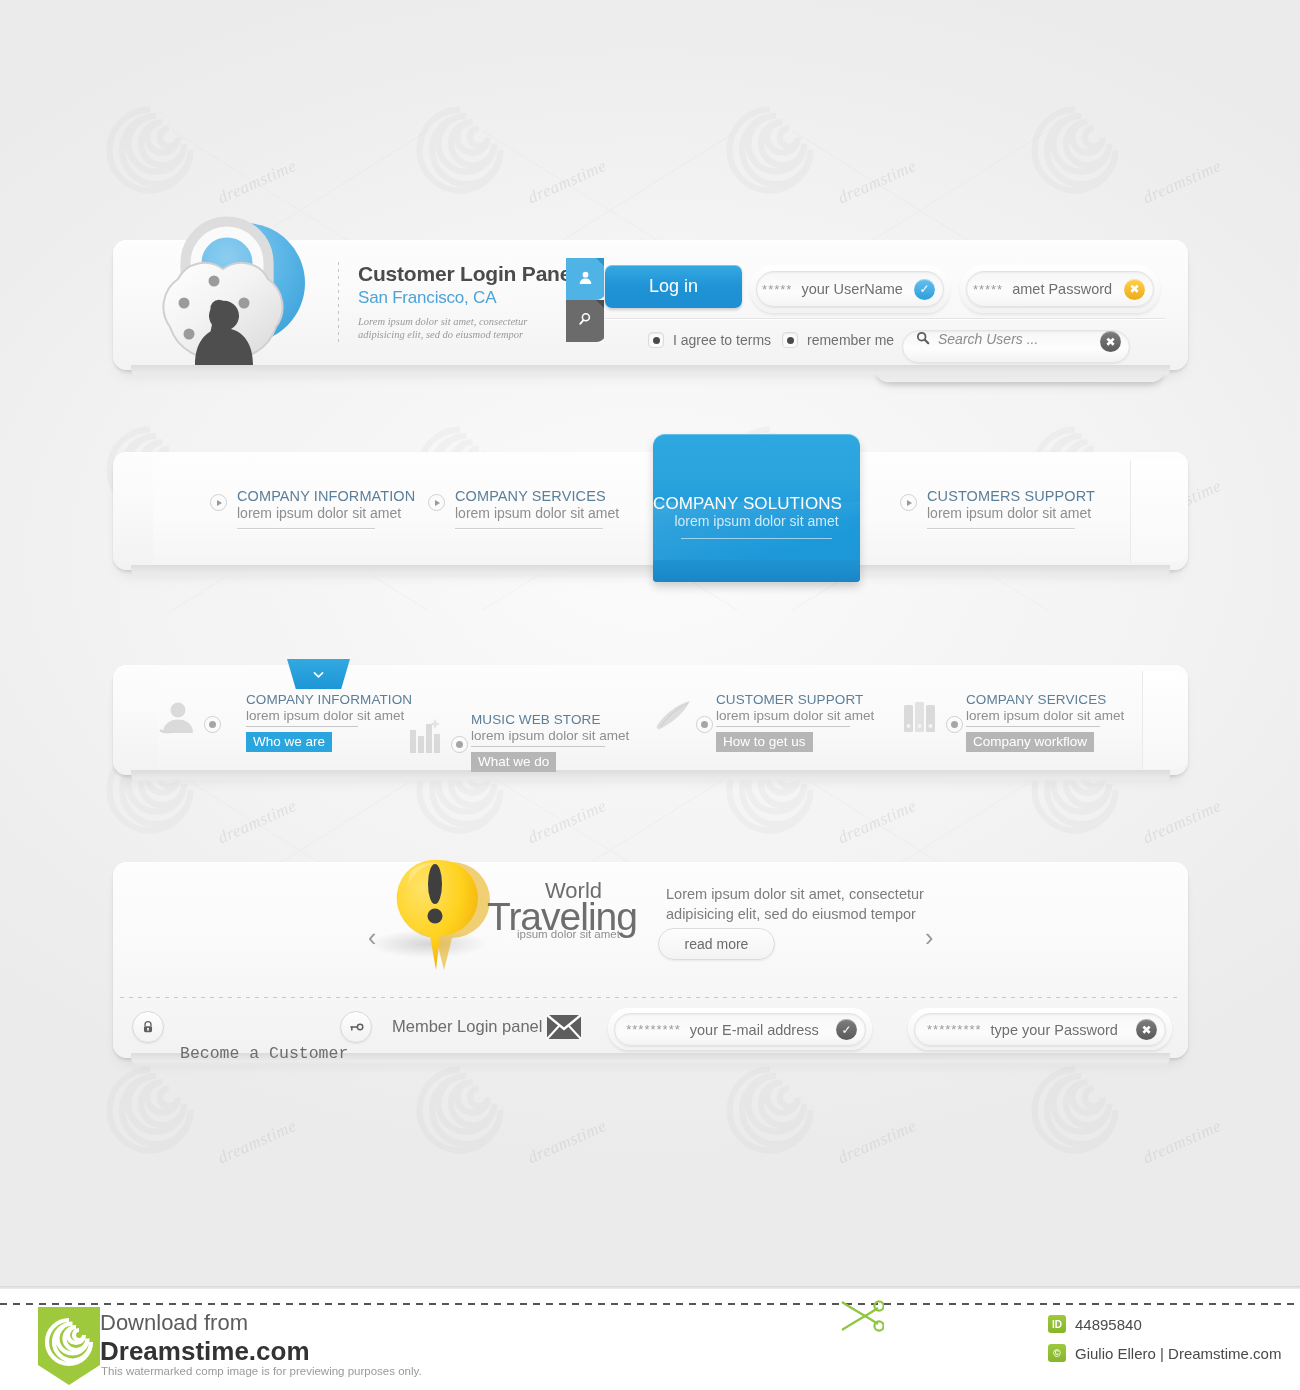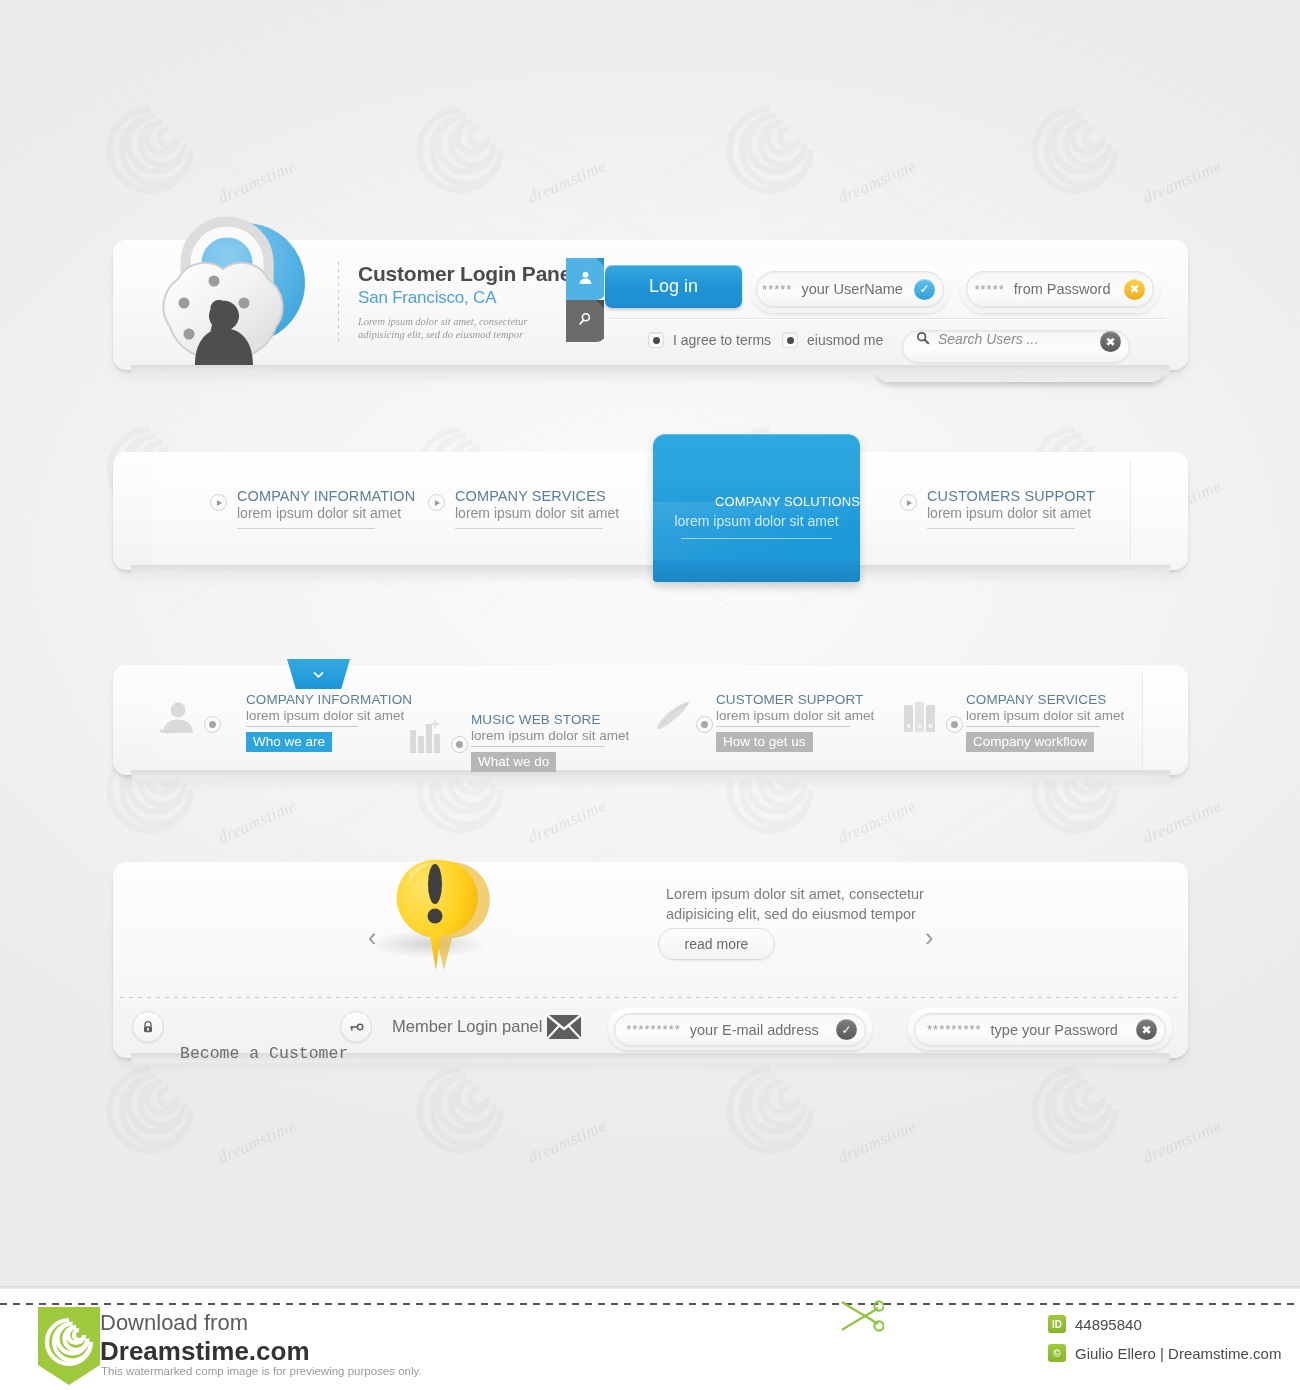--- a/index.html
+++ b/index.html
@@ -170,22 +170,22 @@
     z-index: 20; overflow: hidden; cursor: pointer;
   }
   .blue-tab .bt-foot {
     position:absolute; left:0; right:0; bottom:0; height: 22px;
     background: linear-gradient(180deg,#1f93d3,#1a86c6);
   }
   .blue-tab .bt-sheen {
     position:absolute; left:-10%; top:46%; width:120%; height:60%;
     background: linear-gradient(160deg,rgba(255,255,255,.12),rgba(255,255,255,0) 60%);
   }
-  .bt-title { position: absolute; left:0; right:0; top: 60px; text-align: right;
-              font-size: 13px; color: #ffffff; letter-spacing: .1px; }
+  .bt-title { position: absolute; left:0; right:0; top: 60px; text-align: left;
+              font-size: 17px; color: #ffffff; letter-spacing: .1px; }
   .bt-sub   { position: absolute; left:0; right:0; top: 79px; text-align: center;
               font-size: 14px; color: #cfeaf8; }
   .bt-rule  { position: absolute; left: 28px; right: 28px; top: 104px; height: 1px;
               background: rgba(255,255,255,.55); }
 
   
   #sec-nav3 { left: 113px; top: 665px; width: 1075px; height: 110px; }
   #sec-nav3 .inner-sheet {
     position:absolute; left: 45px; top: 0; right: 0; bottom: 0;
     background: linear-gradient(180deg,#fdfdfd,#f9f9f9 60%,#f3f3f3);
@@ -481,37 +481,37 @@
   <div class="inp-shell" style="left:750px; top:265px; width:200px;"></div>
   <div class="inp-pill" style="left:756px; top:271px; width:188px;">
     <span class="inp-stars">*****</span>
     <span class="inp-label">your UserName</span>
     <span class="badge-r" style="background:linear-gradient(180deg,#63c0ef,#2f9ed8);">✓</span>
   </div>
 
   <div class="inp-shell" style="left:960px; top:265px; width:200px;"></div>
   <div class="inp-pill" style="left:966px; top:271px; width:188px;">
     <span class="inp-stars">*****</span>
-    <span class="inp-label">from Password</span>
+    <span class="inp-label">amet Password</span>
     <span class="badge-r" style="background:linear-gradient(180deg,#ffd04a,#eeab17);">✖</span>
   </div>
 
   <div class="hr-thin" style="left:605px; top:318px; width:560px;"></div>
 
   <div class="radio-row" style="left:608px; top:332px;">
     <span class="radio-box">
         <i></i>
       </span>
     <span class="radio-label">I agree to terms</span>
   </div>
   <div class="radio-row" style="left:742px; top:332px;">
     <span class="radio-box">
         <i></i>
       </span>
-    <span class="radio-label">eiusmod me</span>
+    <span class="radio-label">remember me</span>
   </div>
 
   <div class="search-pill">
     <span style="margin-left:13px;display:flex;">
       <svg viewBox="0 0 16 16" width="14" height="14">
           <circle cx="6.5" cy="6.5" r="4.4" fill="none" stroke="#5c5c5c" stroke-width="2"></circle>
           <line x1="10" y1="10" x2="14" y2="14" stroke="#5c5c5c" stroke-width="2.4" stroke-linecap="round"></line>
         </svg>
     </span>
     <span class="search-ph">Search Users ...</span>
@@ -669,20 +669,25 @@
         </radialGradient>
       </defs>
       <path d="M62 4 a38 38 0 0 1 0 76 l-8 32 -8-32 a38 38 0 0 1 0 -76 z" fill="#e8a906" opacity=".55"></path>
       <path d="M50 2 a38 38 0 0 1 0 76 l-4 34 -6-34 a38 38 0 0 1 10 -76 z" fill="url(#gPin)"></path>
       <ellipse cx="45" cy="26" rx="7" ry="20" fill="#3f3f3f"></ellipse>
       <circle cx="45" cy="58" r="7.5" fill="#3f3f3f"></circle>
       <path d="M20 14 a33 33 0 0 1 26 -9 a40 40 0 0 0 -28 22 z" fill="#fff" opacity=".28"></path>
     </svg>
   </div>
 
+  <div class="travel-word">
+    <div class="tw-small">World</div>
+    <div class="tw-big">Traveling</div>
+    <div class="tw-tiny">ipsum dolor sit amet</div>
+  </div>
 
   <div class="bn-desc">Lorem ipsum dolor sit amet, consectetur adipisicing elit, sed do eiusmod tempor</div>
   <div class="btn-readmore">read more</div>
 
   <div class="bn-dashline"></div>
 
   <div class="circ-ic" style="left:132px; top:1011px;">
     <svg viewBox="0 0 16 16" width="14" height="14">
         <path d="M4.6 7 V5.2 a3.4 3.4 0 0 1 6.8 0 V7" fill="none" stroke="#5e5e5e" stroke-width="1.5"></path>
         <rect x="3.4" y="7" width="9.2" height="7" rx="1.6" fill="#5e5e5e"></rect>

